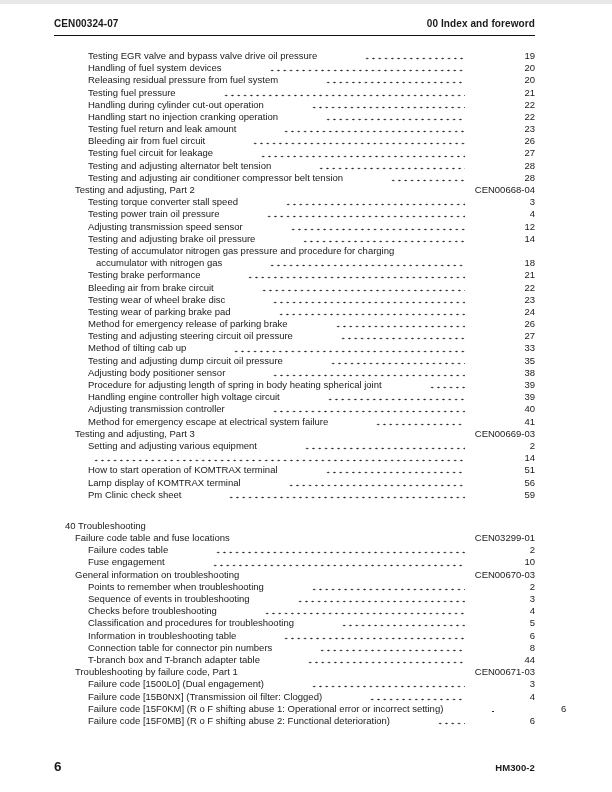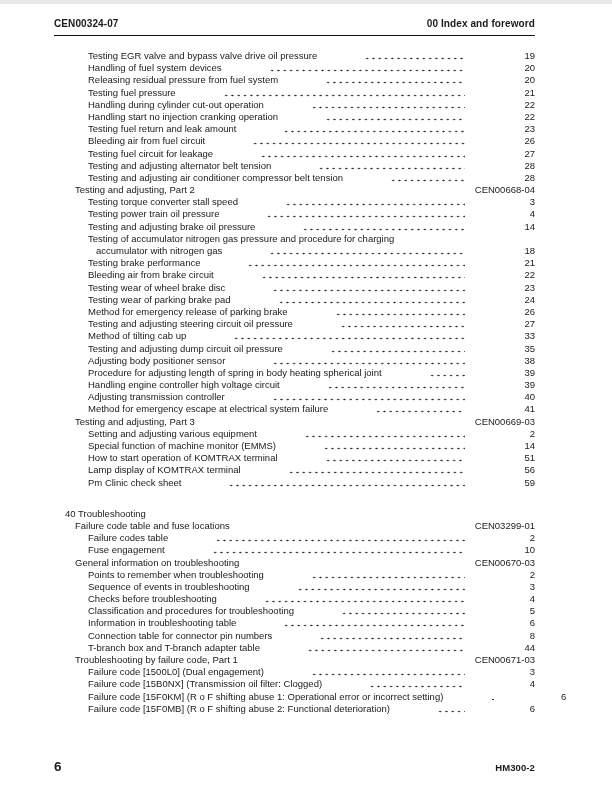--- a/index.html
+++ b/index.html
@@ -28,21 +28,21 @@
     letter-spacing: 0.1px;
   }
   
   .toc {
     position: absolute;
     top: 46px; left: 54px; right: 77px;
     font-size: 9.5px;
   }
   .row {
     display: flex;
-    align-items: flex-start;
+    align-items: flex-end;
     height: 12.2px;
     line-height: 12.2px;
     white-space: nowrap;
     gap: 42px;
   }
   .row .t { flex: 0 0 auto; }
   .row.l1 { padding-left: 11px; }
   .row.l2 { padding-left: 21px; }
   .row.l3 { padding-left: 34px; }
   .row.l4 { padding-left: 42px; }
@@ -146,20 +146,25 @@
         <span class="t">Testing torque converter stall speed</span>
         <span class="leader"></span>
         <span class="p">3</span>
       </div>
       <div class="row l3">
         <span class="t">Testing power train oil pressure</span>
         <span class="leader"></span>
         <span class="p">4</span>
       </div>
       <div class="row l3">
+        <span class="t">Adjusting transmission speed sensor</span>
+        <span class="leader"></span>
+        <span class="p">12</span>
+      </div>
+      <div class="row l3">
         <span class="t">Testing and adjusting brake oil pressure</span>
         <span class="leader"></span>
         <span class="p">14</span>
       </div>
       <div class="row l3">
         <span class="t">Testing of accumulator nitrogen gas pressure and procedure for charging</span>
       </div>
       <div class="row l4">
         <span class="t">accumulator with nitrogen gas</span>
         <span class="leader"></span>
@@ -234,21 +239,20 @@
         <span class="t">Testing and adjusting, Part 3</span>
         <span class="fill"></span>
         <span class="p">CEN00669-03</span>
       </div>
       <div class="row l3">
         <span class="t">Setting and adjusting various equipment</span>
         <span class="leader"></span>
         <span class="p">2</span>
       </div>
       <div class="row l3">
-        <span class="t">Special function of machine monitor (EMMS)</span>
         <span class="leader"></span>
         <span class="p">14</span>
       </div>
       <div class="row l3">
         <span class="t">How to start operation of KOMTRAX terminal</span>
         <span class="leader"></span>
         <span class="p">51</span>
       </div>
       <div class="row l3">
         <span class="t">Lamp display of KOMTRAX terminal</span>

